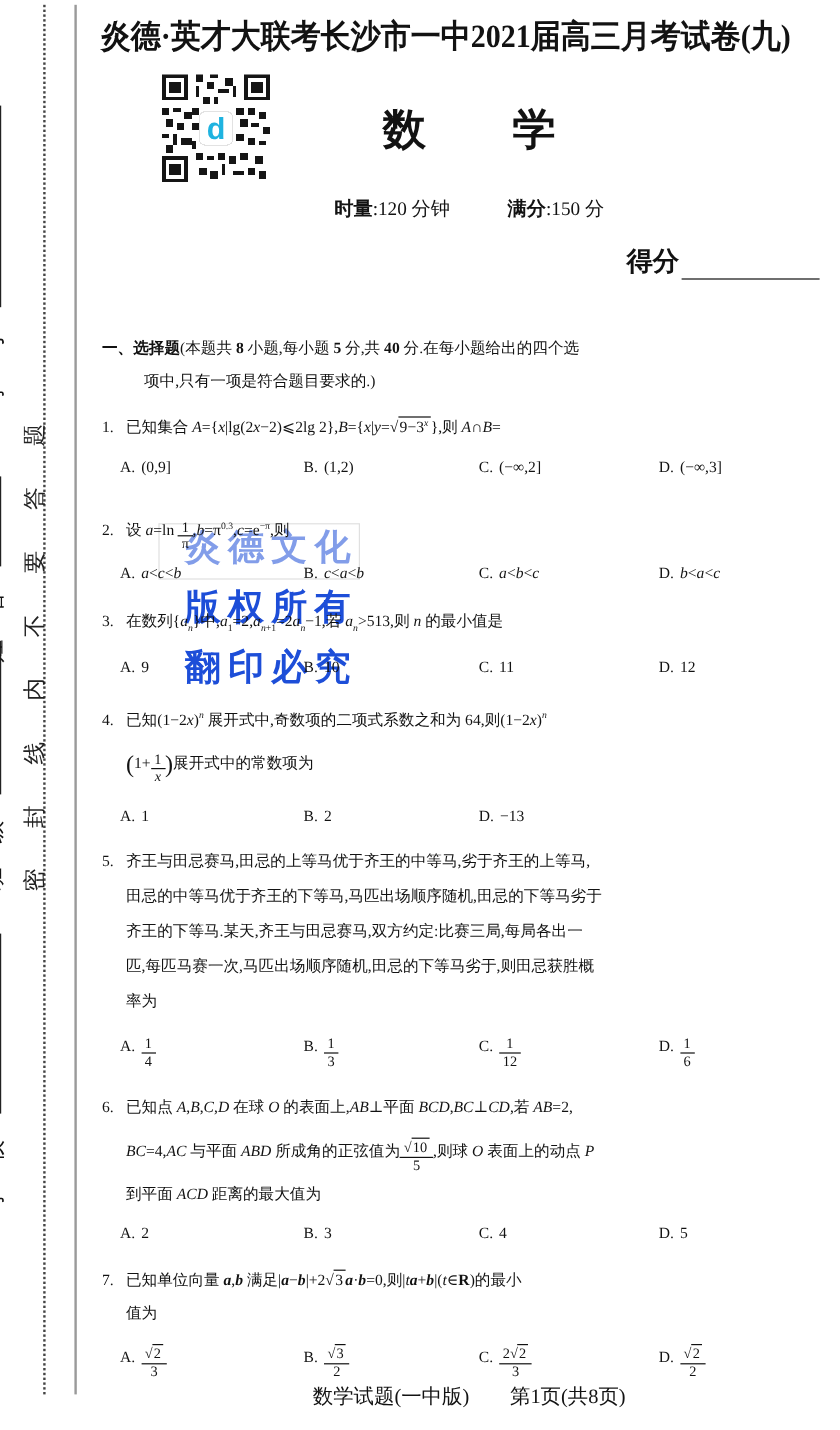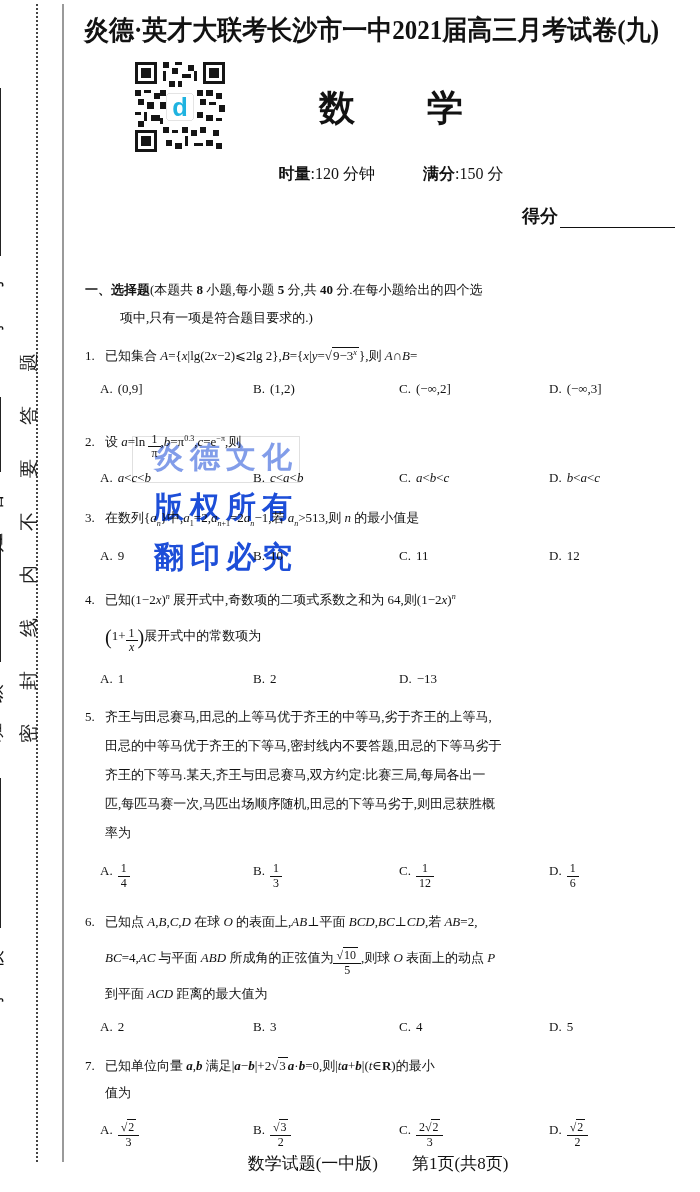--- a/index.html
+++ b/index.html
@@ -21,21 +21,21 @@
   .wm-box{position:absolute;left:132px;top:436px;width:166px;height:45px;z-index:1;
           background:rgba(255,255,255,0.45);border:1px solid #e0e0e0;}
 
   
   .title{position:absolute;left:84px;top:12px;width:613px;z-index:2;white-space:nowrap;
          font-size:25px;font-weight:bold;transform:scaleY(1.08);transform-origin:left top;}
   .qr{position:absolute;left:135px;top:62px;width:90px;height:90px;z-index:2;}
   .subject{position:absolute;left:85px;top:84px;width:612px;z-index:2;text-align:center;
            font-size:36px;font-weight:bold;}
   .meta{position:absolute;left:85px;top:164px;width:612px;z-index:2;text-align:center;font-size:16px;}
-  .score{position:absolute;left:522px;top:203px;z-index:2;font-size:18px;font-weight:bold;}
+  .score{position:absolute;left:522px;top:203px;z-index:2;font-size:22px;font-weight:bold;}
   .score .score-blank{display:inline-block;width:115px;height:24px;border-bottom:1.6px solid #111;
                       vertical-align:bottom;margin-left:2px;}
 
   
   .content{position:absolute;left:85px;top:276px;width:613px;z-index:2;font-size:13px;}
   .intro-line{line-height:28px;white-space:nowrap;}
   .intro-line.cont{padding-left:35px;}
   .question{margin:0;}
   .q-line{line-height:25px;white-space:nowrap;}
   .q-line.cont{padding-left:20px;}
@@ -50,21 +50,21 @@
   sub{font-size:0.62em;}
 
   
   .frac{display:inline-block;text-align:center;vertical-align:-0.95em;line-height:1.12;font-size:0.92em;}
   .fnum{display:block;padding:0 3px;}
   .fden{display:block;border-top:1.2px solid #111;padding:0 3px;}
   .sqrt{white-space:nowrap;}
   .sqrt .rad{border-top:1.2px solid #111;padding:0 2px 0 1px;}
   .bigp{font-size:1.55em;vertical-align:-0.18em;font-weight:400;}
 
-  .footer{position:absolute;left:72px;top:1152px;width:612px;z-index:2;text-align:center;font-size:17px;}
+  .footer{position:absolute;left:85px;top:1152px;width:612px;z-index:2;text-align:center;font-size:17px;}
 
   
   .mt8{margin-top:8px;}.mt6{margin-top:6px;}.mt10{margin-top:10px;}.mt12{margin-top:12px;}
   .mt14{margin-top:14px;}
 </style>
 </head>
 <body>
 
 <div class="page">
 
@@ -208,21 +208,21 @@
         <span class="opt"><span class="opt-label">A.</span><span>1</span></span>
         <span class="opt"><span class="opt-label">B.</span><span>2</span></span>
         <span class="opt"><span class="opt-label">D.</span><span>−13</span></span>
       </div>
     </div>
 
     <div class="question mt10">
       <div class="q-line" style="line-height:29px;">
         <span class="q-num">5.</span><span>齐王与田忌赛马,田忌的上等马优于齐王的中等马,劣于齐王的上等马,</span>
       </div>
-      <div class="q-line cont" style="line-height:29px;">田忌的中等马优于齐王的下等马,密封线内不要答题,田忌的下等马劣于</div>
+      <div class="q-line cont" style="line-height:29px;">田忌的中等马优于齐王的下等马,马匹出场顺序随机,田忌的下等马劣于</div>
       <div class="q-line cont" style="line-height:29px;">齐王的下等马.某天,齐王与田忌赛马,双方约定:比赛三局,每局各出一</div>
       <div class="q-line cont" style="line-height:29px;">匹,每匹马赛一次,马匹出场顺序随机,田忌的下等马劣于,则田忌获胜概</div>
       <div class="q-line cont" style="line-height:29px;">率为</div>
       <div class="options opt-tall">
         <span class="opt"><span class="opt-label">A.</span><span><span class="frac"><span class="fnum">1</span><span class="fden">4</span></span></span></span>
         <span class="opt"><span class="opt-label">B.</span><span><span class="frac"><span class="fnum">1</span><span class="fden">3</span></span></span></span>
         <span class="opt"><span class="opt-label">C.</span><span><span class="frac"><span class="fnum">1</span><span class="fden">12</span></span></span></span>
         <span class="opt"><span class="opt-label">D.</span><span><span class="frac"><span class="fnum">1</span><span class="fden">6</span></span></span></span>
       </div>
     </div>

